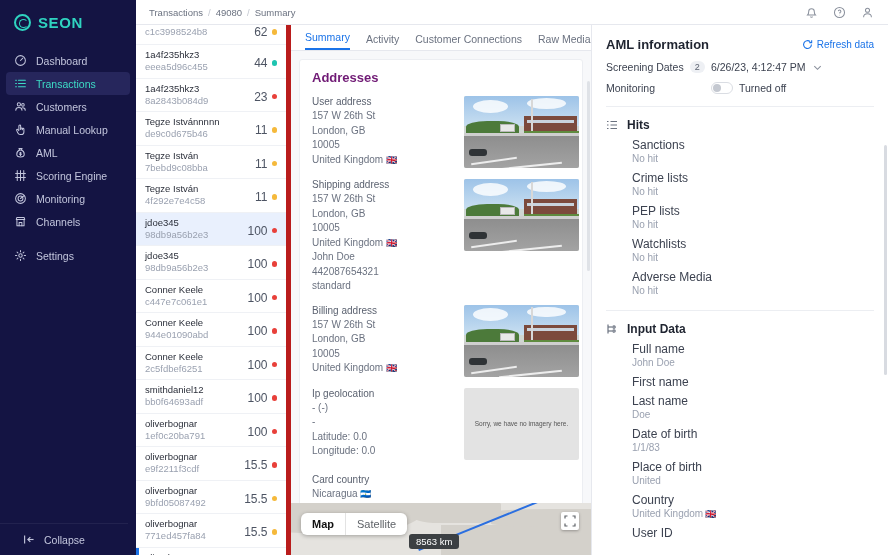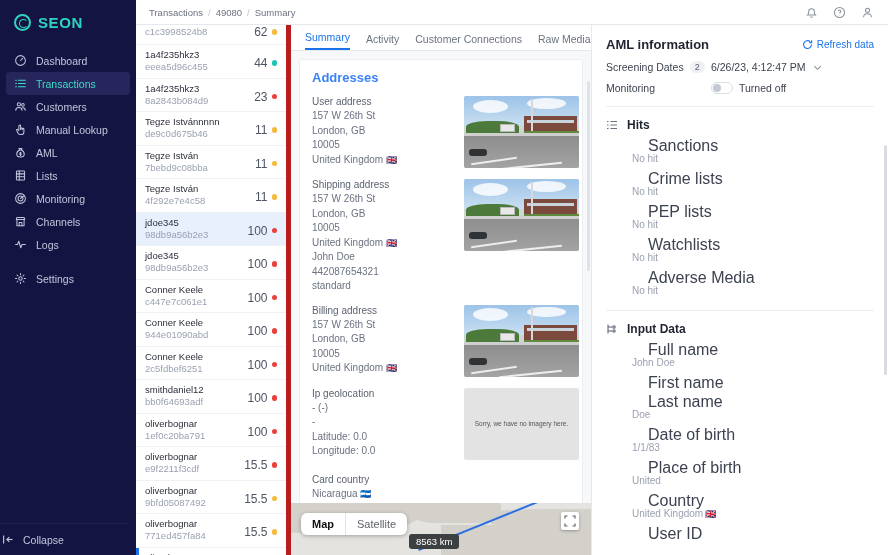--- a/index.html
+++ b/index.html
@@ -49,21 +49,21 @@
     color: #c3c6dd; font-size: 10.5px;
     cursor: pointer;
   }
   .nav-item.active { background: #26265c; color: #3ddcc6; }
   .nav-item .nic { width: 13px; height: 13px; flex: 0 0 13px; display: block; }
   .nav-item .nic svg { width: 13px; height: 13px; display: block; }
   .nav-gap { height: 11px; }
   #collapse {
     position: absolute; bottom: 0; left: 0; right: 8px;
     height: 32px; display: flex; align-items: center; gap: 8px;
-    padding-left: 2px; color: #c3c6dd; font-size: 10.5px;
+    padding-left: 23px; color: #c3c6dd; font-size: 10.5px;
     border-top: 1px solid #22224f; cursor: pointer;
   }
   #collapse .nic svg { width: 13px; height: 13px; display: block; }
 
   
   #txpanel {
     width: 155px; flex: 0 0 155px; height: 555px;
     background: #fff; position: relative;
     border-right: 5px solid #b91c1c;
     padding-top: 25px;
@@ -129,21 +129,21 @@
   }
   .tab.active { color: #1a73e8; border-bottom: 2px solid #1a73e8; font-weight: normal; }
 
   #scroller { flex: 1 1 auto; overflow: hidden; position: relative; }
   #card {
     background: #fff; margin: 8px 8px 0 8px;
     border: 1px solid #eceef2; border-radius: 3px;
     padding: 10px 12px 0 12px;
     min-height: 470px;
   }
-  #card h2 { font-size: 13px; color: #3b82f6; margin-bottom: 11px; }
+  #card h2 { font-size: 13px; color: #701a75; margin-bottom: 11px; }
 
   .addr-block { display: flex; gap: 12px; margin-bottom: 11px; }
   .addr-text { width: 140px; flex: 0 0 140px; }
   .addr-label { font-size: 10px; color: #5b6270; margin-bottom: 2px; }
   .addr-line { font-size: 10px; color: #6b7280; line-height: 14.5px; }
   .addr-line .flag { font-size: 9px; margin-left: 3px; }
   .addr-img {
     width: 115px; height: 72px; flex: 0 0 115px;
     border-radius: 2px; overflow: hidden; position: relative;
     background: #cfd6d2;
@@ -249,21 +249,21 @@
   }
   hr.sep { border: none; border-top: 1px solid #eceef2; margin: 12px 0 0 0; }
 
   .sec-head {
     display: flex; align-items: center; gap: 9px; margin: 11px 0 7px 0;
   }
   .sec-head svg { width: 12px; height: 12px; display: block; }
   .sec-head span { font-size: 12px; color: #1f2430; font-weight: bold; }
 
   .field { margin-left: 26px; margin-bottom: 6px; }
-  .field .f-label { font-size: 16px; color: #3c4250; line-height: 13px; margin-left: 16px; }
+  .field .f-label { font-size: 12px; color: #3c4250; line-height: 13px; }
   .field .f-value { font-size: 10px; color: #9aa1b0; line-height: 13px; }
   .field .f-value .flag { font-size: 9px; margin-left: 2px; }
 
   #amlscroll {
     position: absolute; right: 1px; top: 120px; width: 3px; height: 230px;
     background: #d8dbe1; border-radius: 2px;
   }
   #centerscroll {
     position: absolute; right: 1px; top: 30px; width: 3px; height: 190px;
     background: #dfe2e7; border-radius: 2px; z-index: 20;
@@ -324,53 +324,45 @@
               <path d="M6 3.2h4l-1 1.8H7z"></path>
               <path d="M7 5c-2 .8-3.6 2.6-3.6 5 0 2 1.7 3.4 4.6 3.4s4.6-1.4 4.6-3.4c0-2.4-1.6-4.2-3.6-5"></path>
               <path d="M8 7.6v4.2M6.8 8.6h2.2M7 10.6h2"></path>
             </svg>
           </span>
           <span>AML</span>
         </div>
         <div class="nav-item">
           <span class="nic">
             <svg viewBox="0 0 16 16" fill="none" stroke="#c3c6dd" stroke-width="1.25" stroke-linecap="round" stroke-linejoin="round">
-              <rect x="3" y="2.5" width="10" height="11" rx="1"></rect>
-              <path d="M3 6h10M3 9.5h10M6.5 2.5v11"></path>
-            </svg>
-          </span>
-          <span>Lists</span>
+              <path d="M4 2v12M8 2v12M12 2v12"></path>
+              <path d="M2 5.5h12M2 10.5h12"></path>
+            </svg>
+          </span>
+          <span>Scoring Engine</span>
         </div>
         <div class="nav-item">
           <span class="nic">
             <svg viewBox="0 0 16 16" fill="none" stroke="#c3c6dd" stroke-width="1.25" stroke-linecap="round" stroke-linejoin="round">
               <circle cx="8" cy="8" r="6"></circle>
               <circle cx="8" cy="8" r="3"></circle>
               <path d="M8 8l4.5-3.5"></path>
             </svg>
           </span>
           <span>Monitoring</span>
         </div>
         <div class="nav-item">
           <span class="nic">
             <svg viewBox="0 0 16 16" fill="none" stroke="#c3c6dd" stroke-width="1.25" stroke-linecap="round" stroke-linejoin="round">
               <path d="M2.8 5.5h10.4l-.8-2.5H3.6z"></path>
               <path d="M3.6 5.5v7.8h8.8V5.5"></path>
               <path d="M6.3 13.3V9.2h3.4v4.1"></path>
             </svg>
           </span>
           <span>Channels</span>
-        </div>
-        <div class="nav-item">
-          <span class="nic">
-            <svg viewBox="0 0 16 16" fill="none" stroke="#c3c6dd" stroke-width="1.25" stroke-linecap="round" stroke-linejoin="round">
-              <path d="M2 8h2.3l1.6-4 2.4 8 1.6-4H14"></path>
-            </svg>
-          </span>
-          <span>Logs</span>
         </div>
         <div class="nav-gap"></div>
         <div class="nav-item">
           <span class="nic">
             <svg viewBox="0 0 16 16" fill="none" stroke="#c3c6dd" stroke-width="1.25" stroke-linecap="round" stroke-linejoin="round">
               <circle cx="8" cy="8" r="2.1"></circle>
               <path d="M8 1.8v1.6M8 12.6v1.6M1.8 8h1.6M12.6 8h1.6M3.7 3.7l1.1 1.1M11.2 11.2l1.1 1.1M12.3 3.7l-1.1 1.1M4.8 11.2l-1.1 1.1"></path>
             </svg>
           </span>
           <span>Settings</span>

